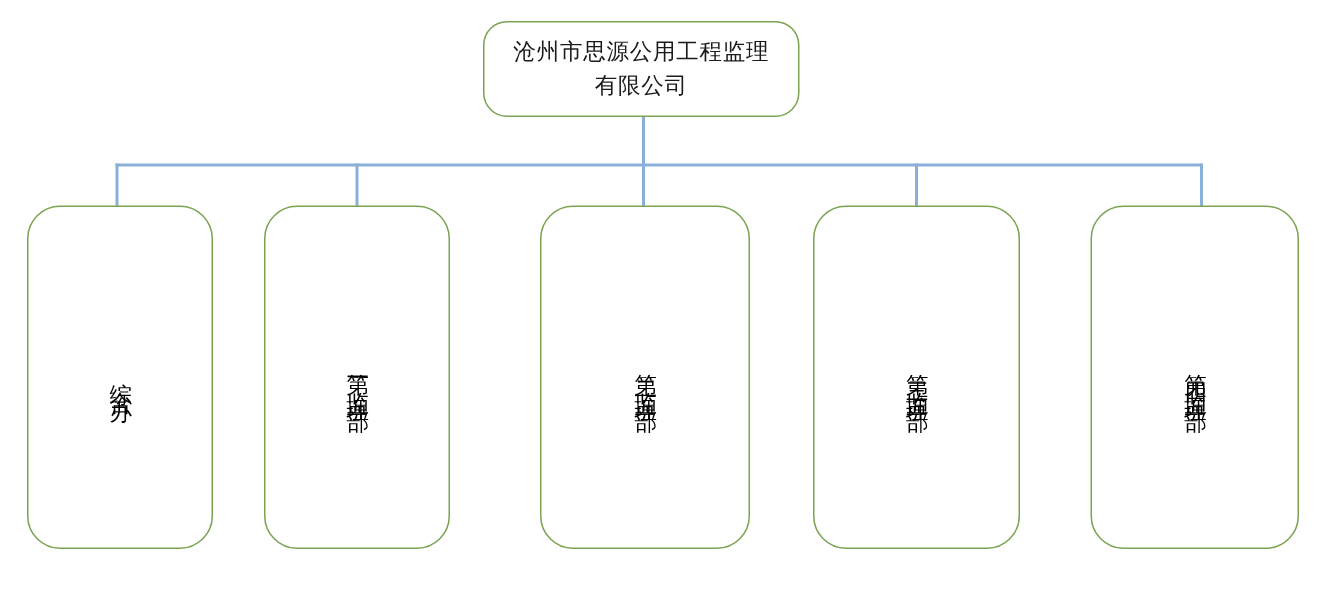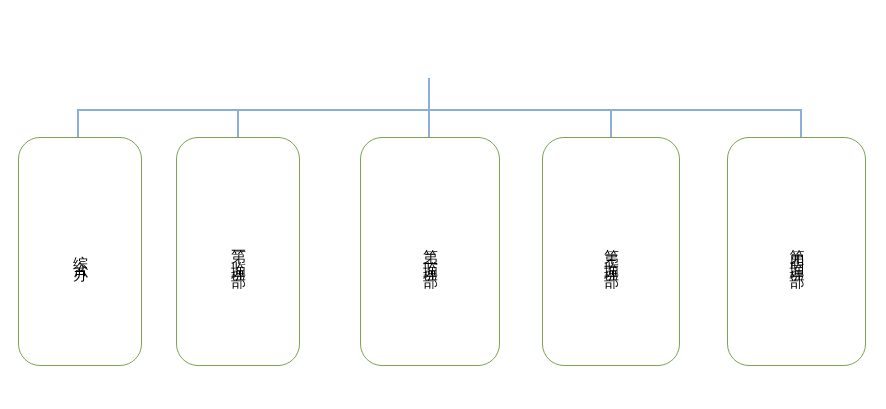--- a/index.html
+++ b/index.html
@@ -58,20 +58,24 @@
     letter-spacing: 6px;
     line-height: 1;
     text-align: center;
   }
 </style>
 </head>
 <body>
 
 <div id="canvas">
 
+  <div class="node node-root" style="left:322px; top:14px; width:211px; height:64px;">
+    <div class="root-label">沧州市思源公用工程监理
+有限公司</div>
+  </div>
 
   <div class="conn conn-v" style="left:428px; top:78px; height:32px;"></div>
   <div class="conn conn-h" style="left:77px; top:109px; width:724px;"></div>
   <div class="conn conn-v" style="left:77px; top:109px; height:29px;"></div>
   <div class="conn conn-v" style="left:237px; top:109px; height:29px;"></div>
   <div class="conn conn-v" style="left:428px; top:109px; height:29px;"></div>
   <div class="conn conn-v" style="left:610px; top:109px; height:29px;"></div>
   <div class="conn conn-v" style="left:800px; top:109px; height:29px;"></div>
 
   <div class="node node-child" style="left:18px; top:137px; width:124px; height:229px;">

